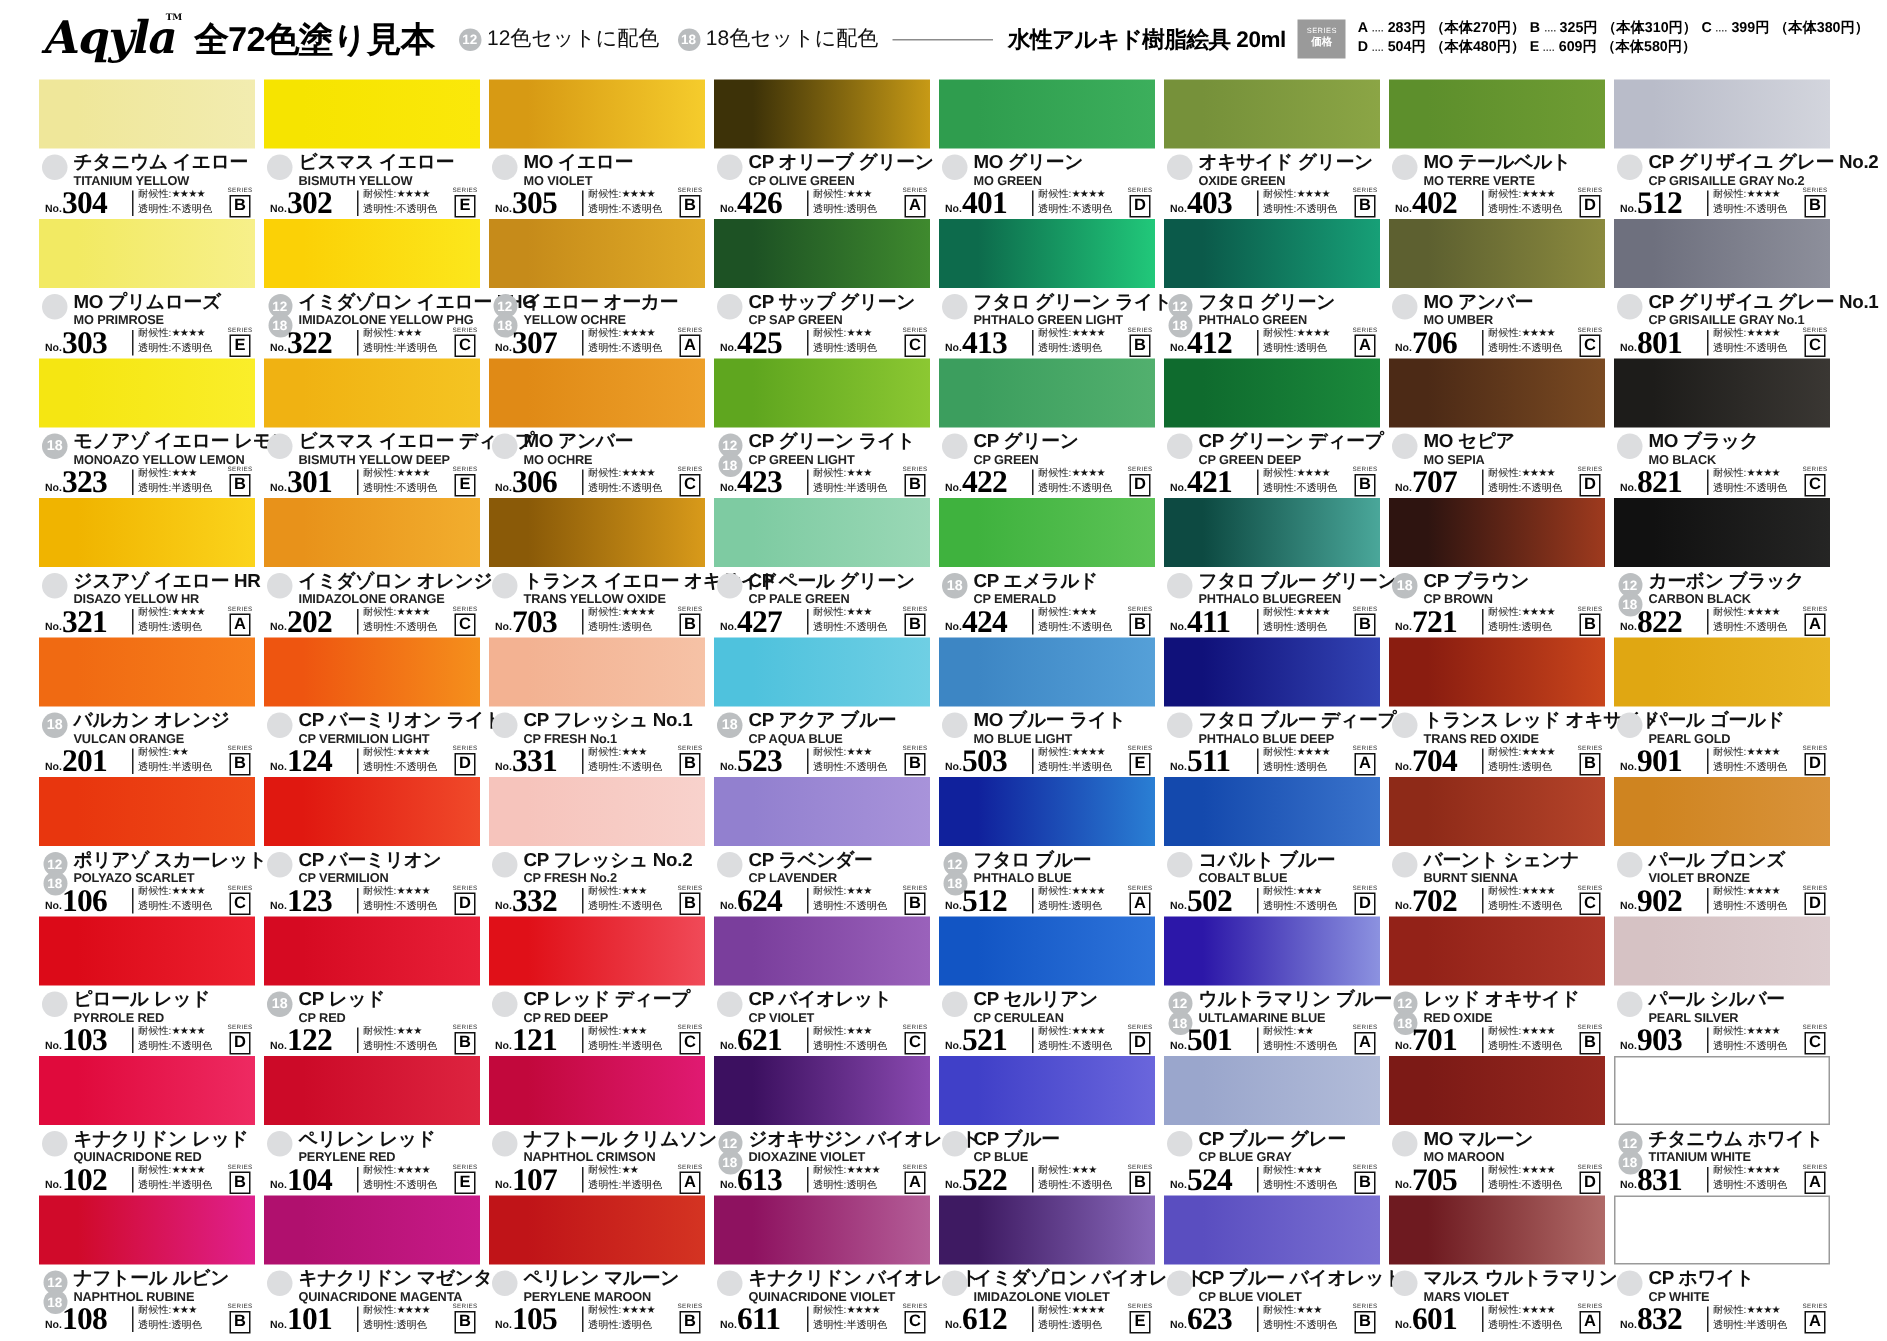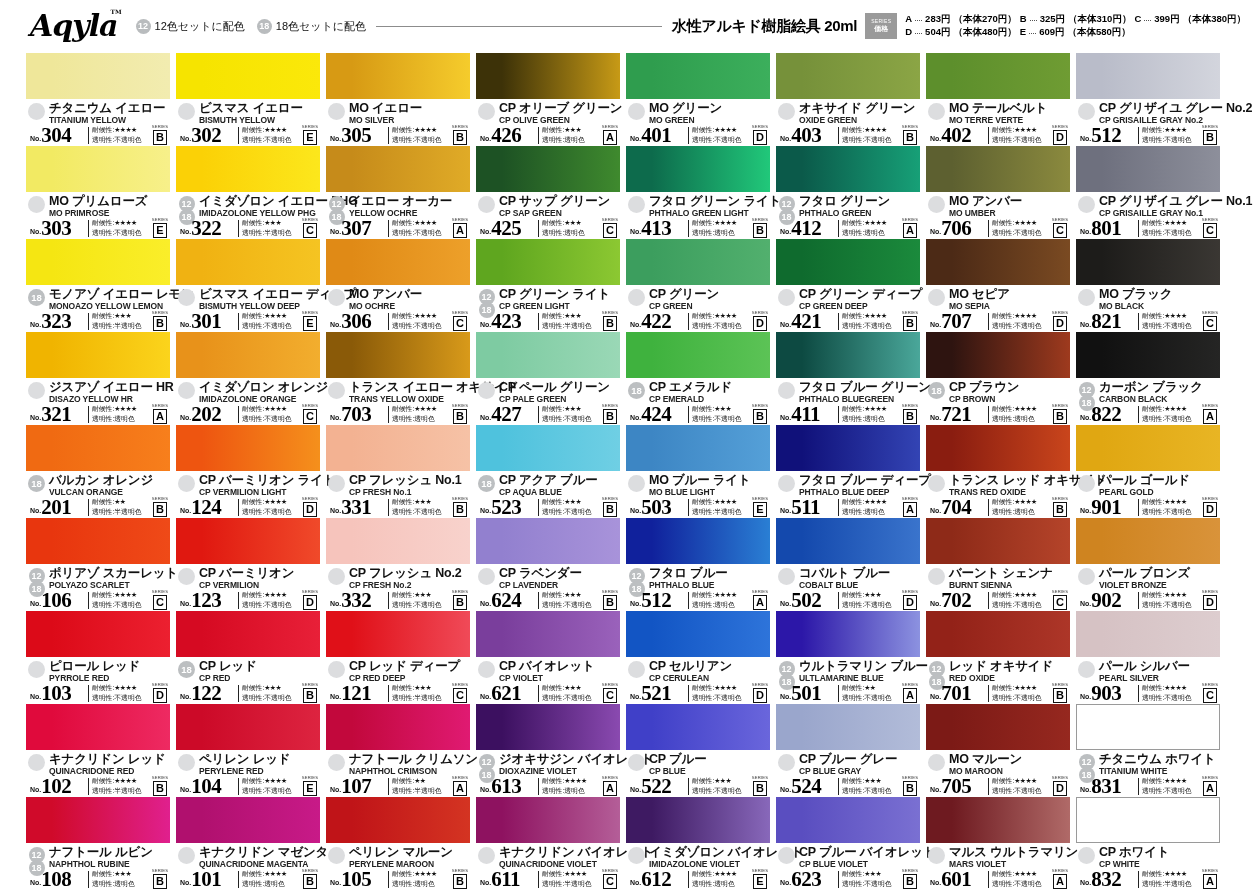--- a/index.html
+++ b/index.html
@@ -29,21 +29,21 @@
     letter-spacing: -0.5px; white-space: nowrap;
   }
   .set-note { display:flex; align-items:center; gap:4px; margin-left:16px; white-space:nowrap; }
   .set-note + .set-note { margin-left:12px; }
   .badge-circ {
     width:15px; height:15px; border-radius:50%;
     background:#b9bcbe; color:#fff; font-size:9px; font-weight:bold;
     display:flex; align-items:center; justify-content:center; flex:0 0 auto;
     line-height:1;
   }
-  .set-note-text { font-size:11px; color:#111; }
+  .set-note-text { font-size:14px; color:#111; }
   .hdr-rule { flex:1 1 auto; height:1px; background:#8c8c8c; margin:0 10px; min-width:20px; }
   .hdr-right { display:flex; align-items:center; gap:8px; white-space:nowrap; }
   .hdr-medium { font-size:15px; font-weight:bold; color:#000; letter-spacing:-0.3px; }
   .series-key {
     width:32px; height:26px; background:#9a9a9a; color:#fff;
     display:flex; flex-direction:column; align-items:center; justify-content:center;
     flex:0 0 auto;
   }
   .series-key-top { font-size:5px; letter-spacing:0.3px; line-height:1.1; }
   .series-key-bot { font-size:7px; font-weight:bold; line-height:1.1; }
@@ -119,20 +119,21 @@
 <div id="page">
 
   <div id="header">
 
     <div class="logo-wrap">
       <span class="logo-mark">
         <span>Aqyla</span><span class="logo-tm">TM</span>
       </span>
     </div>
 
+    <div class="hdr-title">全72色塗り見本</div>
 
     <div class="set-note">
       <span class="badge-circ">12</span>
       <span class="set-note-text">12色セットに配色</span>
     </div>
 
     <div class="set-note">
       <span class="badge-circ">18</span>
       <span class="set-note-text">18色セットに配色</span>
     </div>
@@ -230,21 +231,21 @@
         </div>
       </div>
       <div class="cell">
         <div class="swatch" style="background: linear-gradient(90deg, rgb(215, 154, 20) 0%, rgb(215, 154, 20) 18%, rgb(245, 204, 44) 100%);"></div>
         <div class="info">
           <div class="setbadges">
             <span class="sb blank"></span>
           </div>
           <div class="names">
             <div class="name-ja">MO イエロー</div>
-            <div class="name-en">MO SILVER</div>
+            <div class="name-en">MO VIOLET</div>
           </div>
           <div class="botrow">
             <div class="noblock">
               <span class="no-pre">No.</span>
               <span class="no-num">305</span>
             </div>
             <div class="vbar"></div>
             <div class="props">
               <div class="prop-line"><span>耐候性:</span><span class="stars">★★★★</span></div>
               <div class="prop-line"><span>透明性:</span><span>不透明色</span></div>

